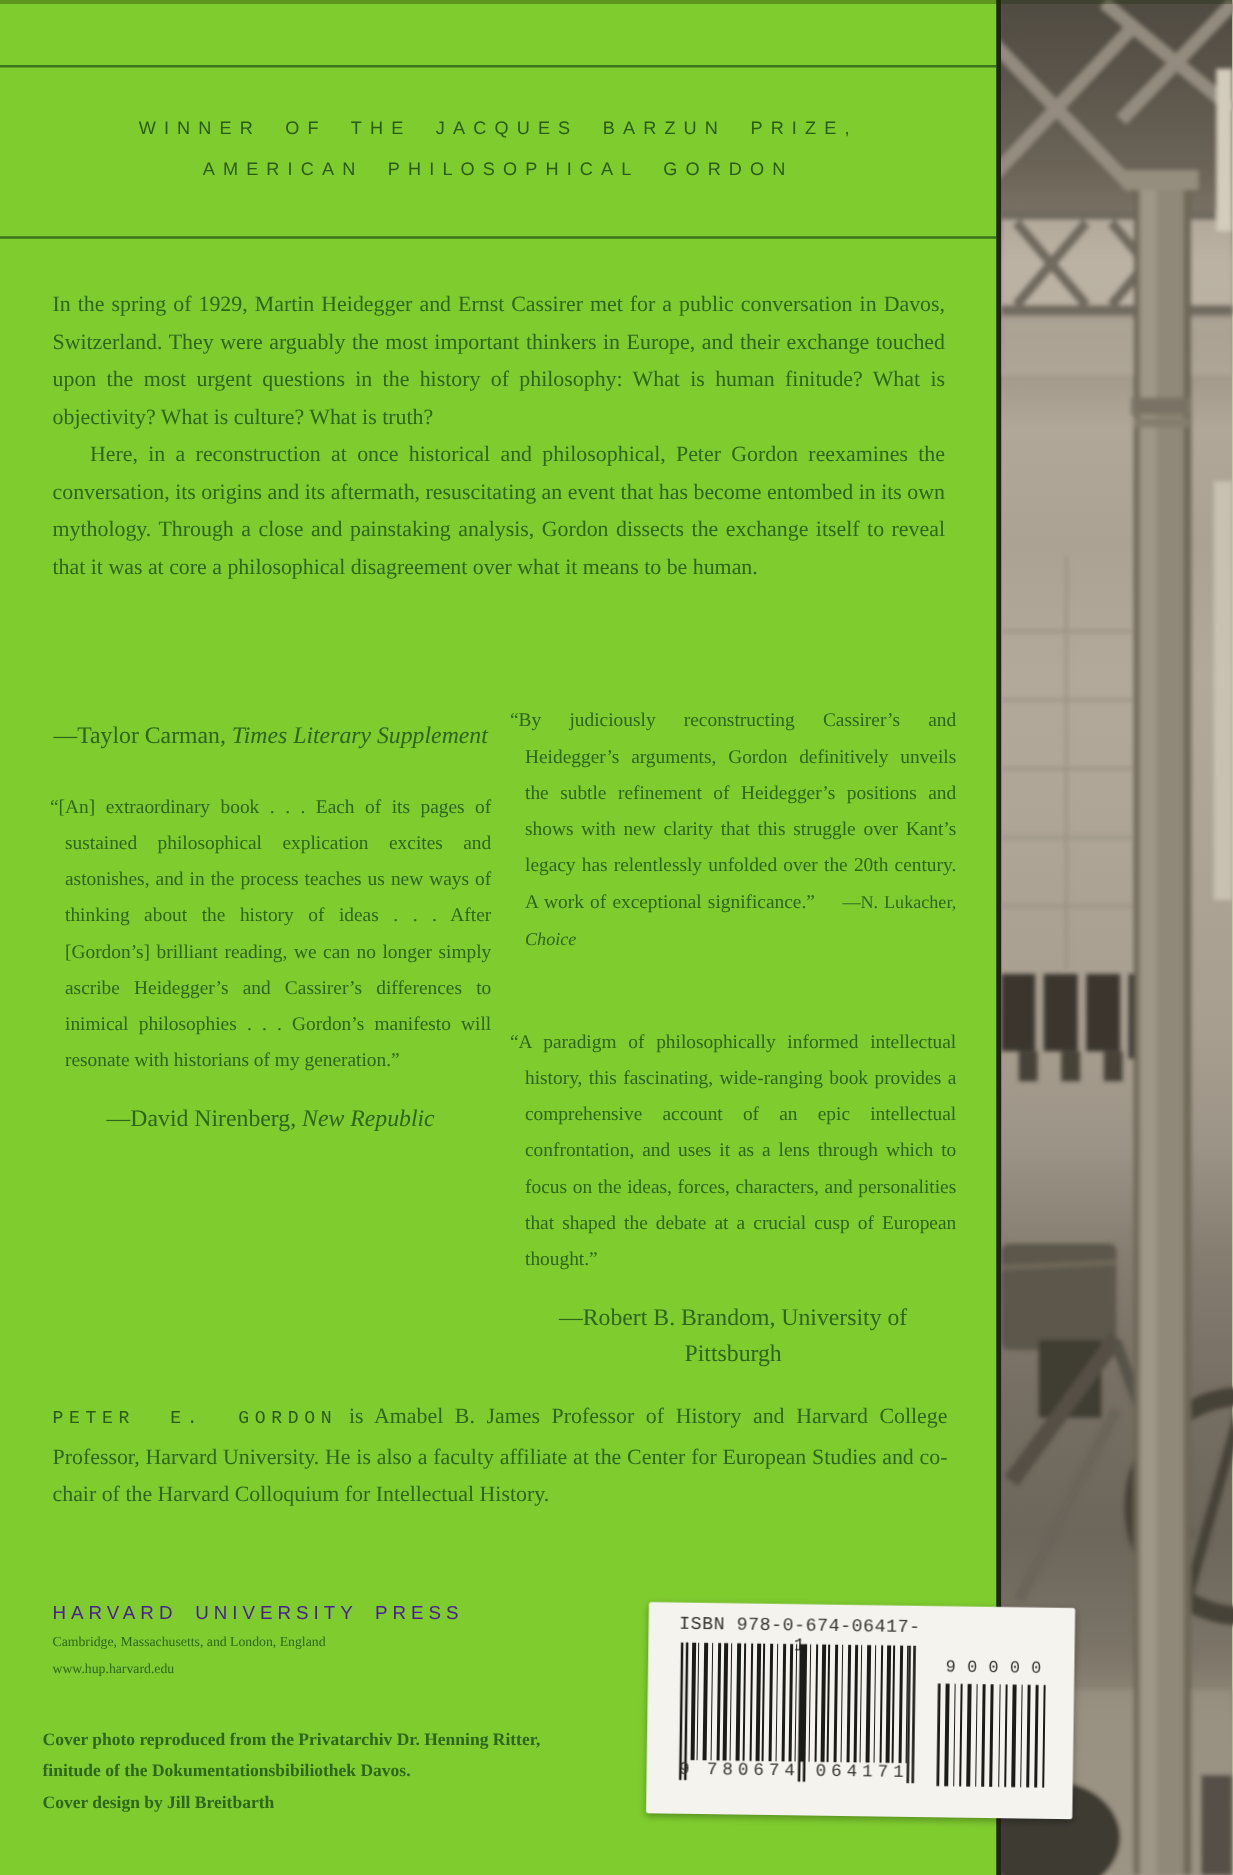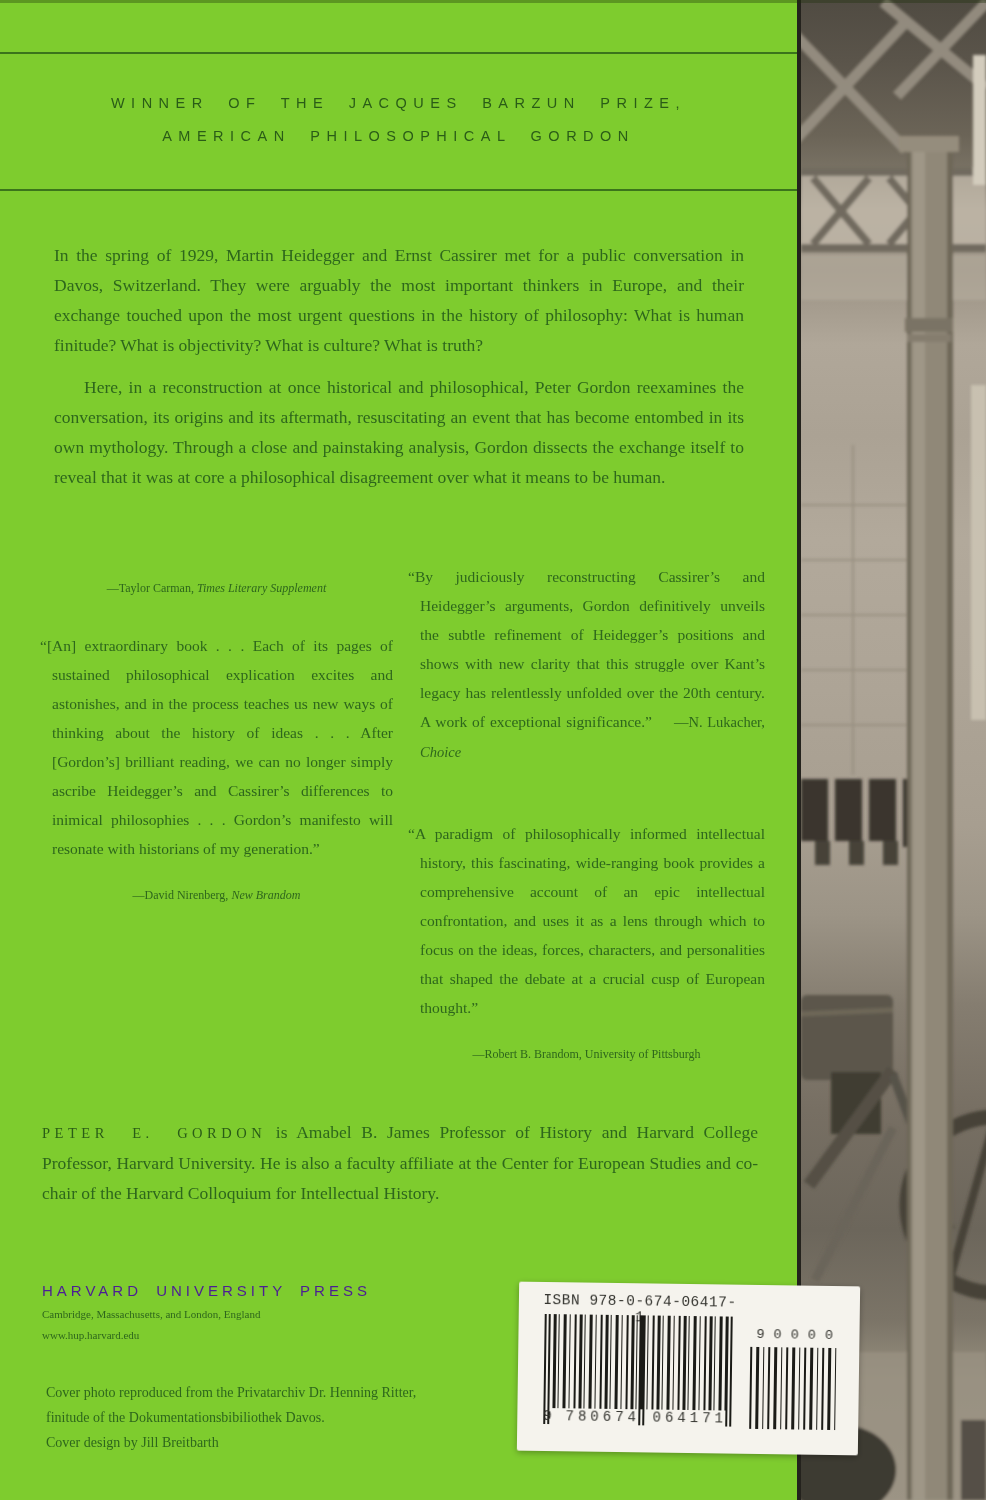--- a/index.html
+++ b/index.html
@@ -15,43 +15,43 @@
   .rule-bottom{top:189px;}
 
   .prize{position:absolute;top:95px;left:0;width:797px;text-align:center;
          font-family:"Liberation Sans",sans-serif;color:#2a5c17;font-size:14.5px;
          letter-spacing:6.5px;word-spacing:9px;}
   .prize div{margin-bottom:17px;}
 
   .txt{color:#2e671c;}
   .synopsis{position:absolute;left:42px;top:228px;width:714px;font-size:17.5px;
             line-height:30px;text-align:justify;}
-  .synopsis p{margin:12px;}
+  .synopsis p{margin:0;}
   .synopsis p+p{text-indent:30px;}
 
   .col{position:absolute;top:562px;font-size:15.5px;line-height:29px;text-align:justify;}
   .col-left{left:40px;width:353px;}
   .col-right{left:408px;width:357px;}
   .review-text{margin:0;padding-left:12px;text-indent:-12px;}
-  .attr{margin:12px 0 0 0;text-align:center;font-size:12px;text-indent:0;}
+  .attr{margin:12px 0 0 0;text-align:center;font-size:19px;text-indent:0;}
   .attr-gap{margin-top:28px;}
   .review-gap{margin-top:52px;}
   .inline-attr{padding-left:22px;font-size:14.5px;}
 
   .bio{position:absolute;left:42px;top:1117px;width:716px;font-size:17.5px;
        line-height:30px;text-align:justify;margin:0;}
-  .bio-name{font-family:Liberation Serif, serif;font-size:14.5px;
+  .bio-name{font-family:Liberation Mono, monospace;font-size:14.5px;
             letter-spacing:4.5px;word-spacing:10px;color:#2a5c17;}
 
   .publisher{position:absolute;left:42px;top:1282px;}
   .pub-name{font-family:"Liberation Sans",sans-serif;font-size:15px;letter-spacing:4px;
             word-spacing:6px;color:#4c1d95;margin:0;}
   .pub-line{font-size:11px;margin:9px 0 0 0;}
 
-  .credits{position:absolute;left:46px;top:1380px;font-size:14px;line-height:25px;}
+  .credits{position:absolute;left:34px;top:1380px;font-size:14px;line-height:25px;font-weight:bold;}
   .credits p{margin:0;}
 
   
   .barcode-box{position:absolute;left:518px;top:1284px;width:341px;height:169px;
                background:#f5f3ed;z-index:5;transform:rotate(0.8deg);
                box-shadow:0 2px 6px rgba(0,0,0,.3);border-radius:2px;
                font-family:"Liberation Mono",monospace;color:#34342f;}
   .isbn-label{position:absolute;top:10px;left:22px;width:198px;text-align:center;
               font-size:14.5px;letter-spacing:.5px;}
   .ean{position:absolute;left:26px;top:32px;width:190px;height:118px;}
@@ -105,21 +105,21 @@
     <div class="rule rule-bottom"></div>
 
     <div class="synopsis txt">
       <p>In the spring of 1929, Martin Heidegger and Ernst Cassirer met for a public conversation in Davos, Switzerland. They were arguably the most important thinkers in Europe, and their exchange touched upon the most urgent questions in the history of philosophy: What is human finitude? What is objectivity? What is culture? What is truth?</p>
       <p>Here, in a reconstruction at once historical and philosophical, Peter Gordon reexamines the conversation, its origins and its aftermath, resuscitating an event that has become entombed in its own mythology. Through a close and painstaking analysis, Gordon dissects the exchange itself to reveal that it was at core a philosophical disagreement over what it means to be human.</p>
     </div>
 
     <div class="col col-left txt">
       <p class="attr"><span>—Taylor Carman, </span><i>Times Literary Supplement</i></p>
       <p class="review-text attr-gap">“[An] extraordinary book . . . Each of its pages of sustained philosophical explication excites and astonishes, and in the process teaches us new ways of thinking about the history of ideas . . . After [Gordon’s] brilliant reading, we can no longer simply ascribe Heidegger’s and Cassirer’s differences to inimical philosophies . . . Gordon’s manifesto will resonate with historians of my generation.”</p>
-      <p class="attr" style="margin-top:18px"><span>—David Nirenberg, </span><i>New Brandom</i></p>
+      <p class="attr" style="margin-top:18px"><span>—David Nirenberg, </span><i>New Republic</i></p>
     </div>
 
     <div class="col col-right txt">
       <p class="review-text"><span>“By judiciously reconstructing Cassirer’s and Heidegger’s arguments, Gordon definitively unveils the subtle refinement of Heidegger’s positions and shows with new clarity that this struggle over Kant’s legacy has relentlessly unfolded over the 20th century. A work of exceptional significance.”</span><span class="inline-attr"><span>—N. Lukacher, </span><i>Choice</i></span></p>
       <p class="review-text review-gap">“A paradigm of philosophically informed intellectual history, this fascinating, wide-ranging book provides a comprehensive account of an epic intellectual confrontation, and uses it as a lens through which to focus on the ideas, forces, characters, and personalities that shaped the debate at a crucial cusp of European thought.”</p>
       <p class="attr" style="margin-top:18px">—Robert B. Brandom, University of Pittsburgh</p>
     </div>
 
     <p class="bio txt"><span class="bio-name">PETER E. GORDON</span><span> is Amabel B. James Professor of History and Harvard College Professor, Harvard University. He is also a faculty affiliate at the Center for European Studies and co-chair of the Harvard Colloquium for Intellectual History.</span></p>
 

